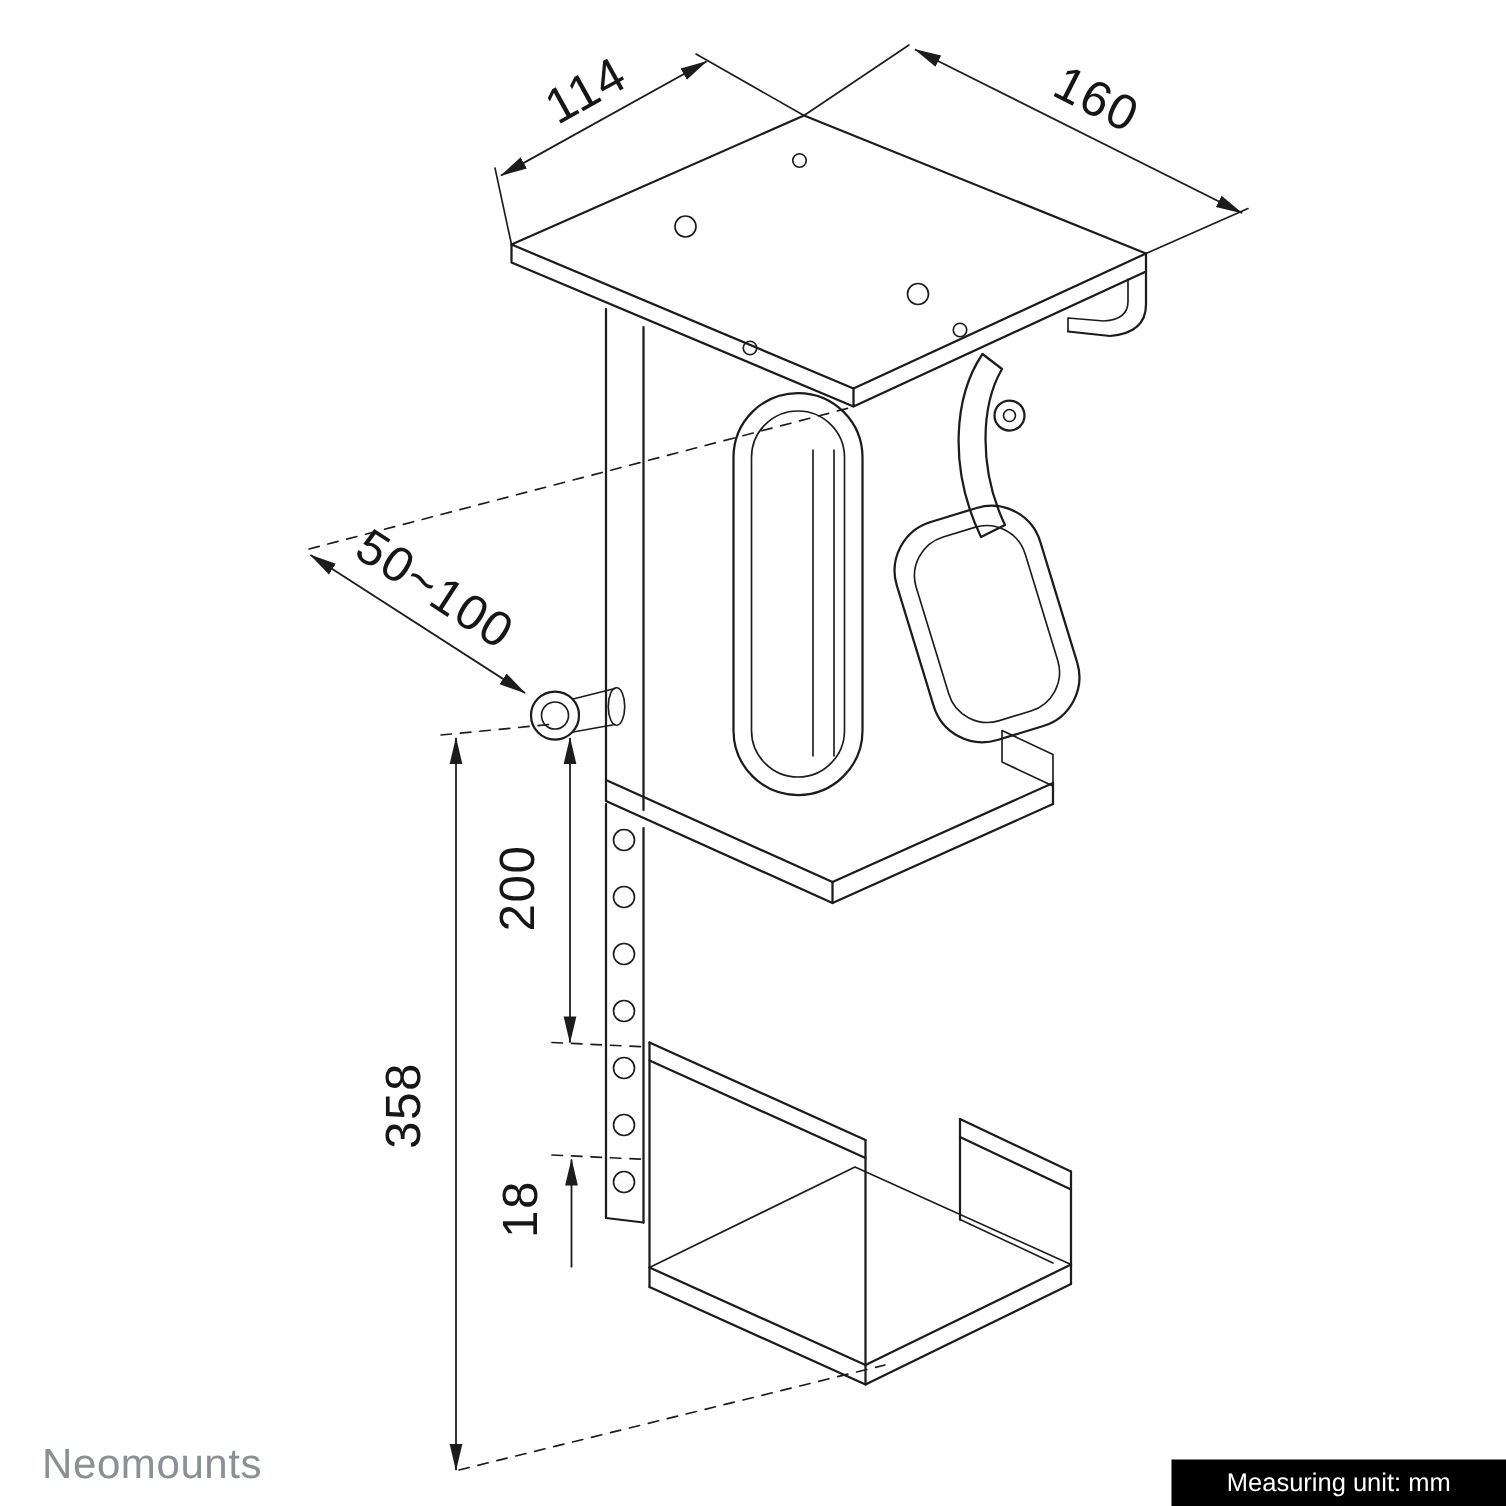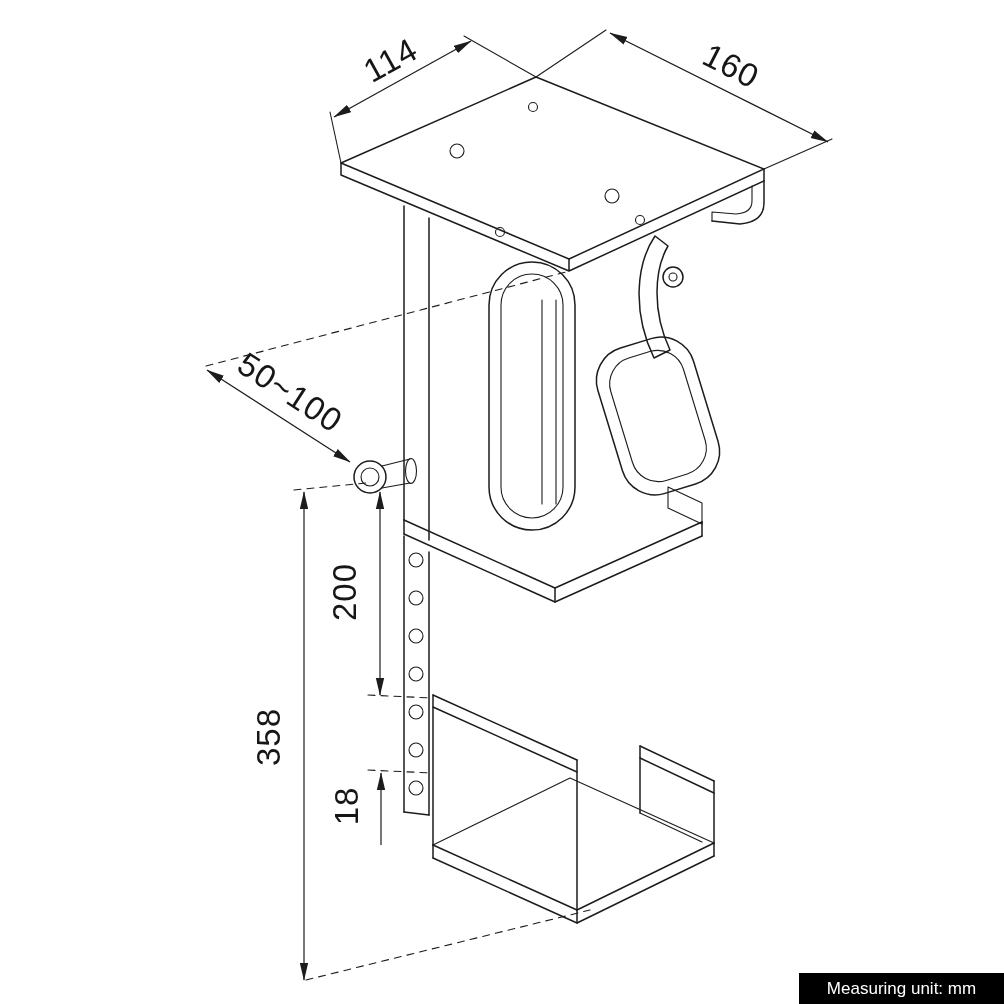--- a/index.html
+++ b/index.html
@@ -38,21 +38,21 @@
     font-size: 28px;
     font-weight: 500;
     letter-spacing: 0.4px;
     color: #8b9093;
     user-select: none;
   }
   .unit-bar {
     position: absolute;
     right: 0;
     bottom: 0;
-    width: 205px;
+    width: 223px;
     height: 31px;
     background: #000000;
     color: #ffffff;
     display: flex;
     align-items: center;
     justify-content: center;
     font-size: 17px;
   }
 </style>
 </head>
@@ -177,18 +177,19 @@
       <line class="dim" x1="380" y1="492" x2="380" y2="695" marker-start="url(#arr)" marker-end="url(#arr)"></line>
       <text class="dim-text" x="356" y="592" text-anchor="middle" transform="rotate(-90 356 592)">200</text>
     </g>
 
     <g>
       <line class="dim" x1="381" y1="845" x2="381" y2="773" marker-end="url(#arr)"></line>
       <text class="dim-text" x="358" y="806" text-anchor="middle" transform="rotate(-90 358 806)">18</text>
     </g>
   </svg>
 
+  <div class="brand">Neomounts</div>
 
   <div class="unit-bar">
     <span>Measuring unit: mm</span>
   </div>
 
 </div>
 
 </body></html>

